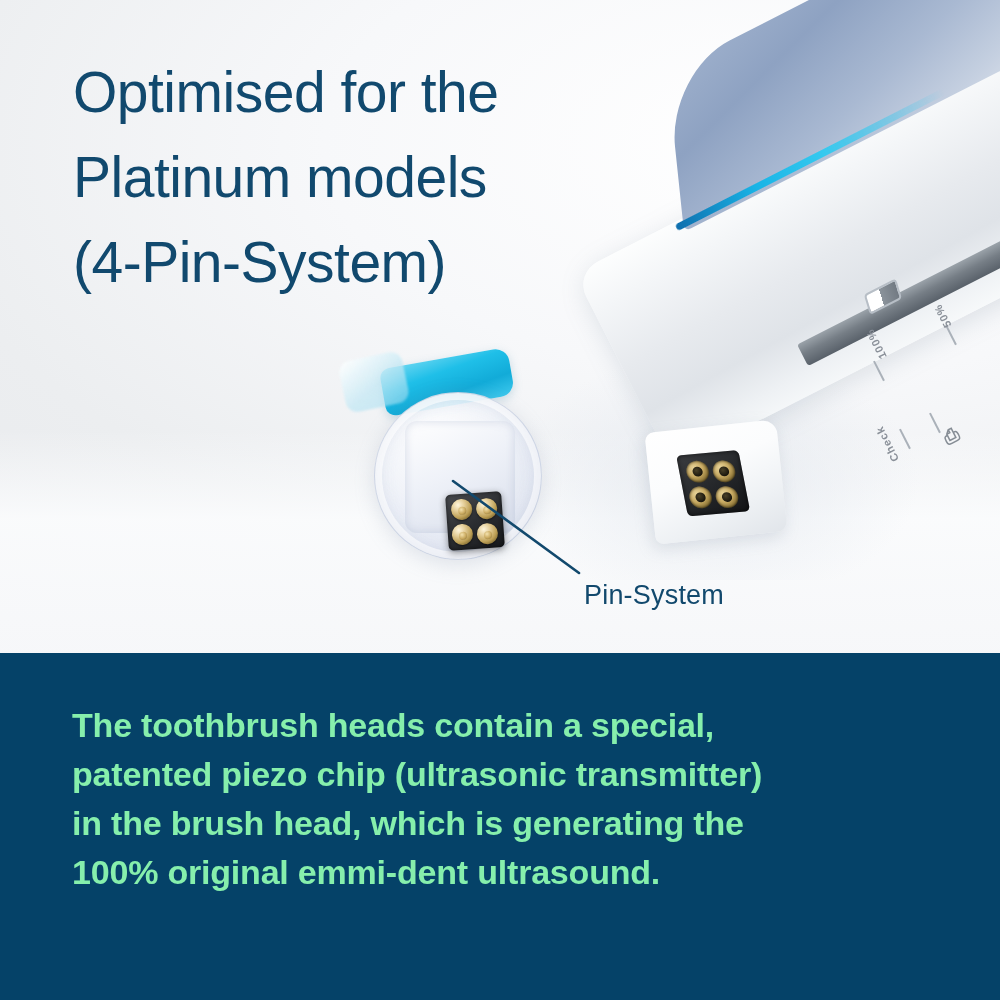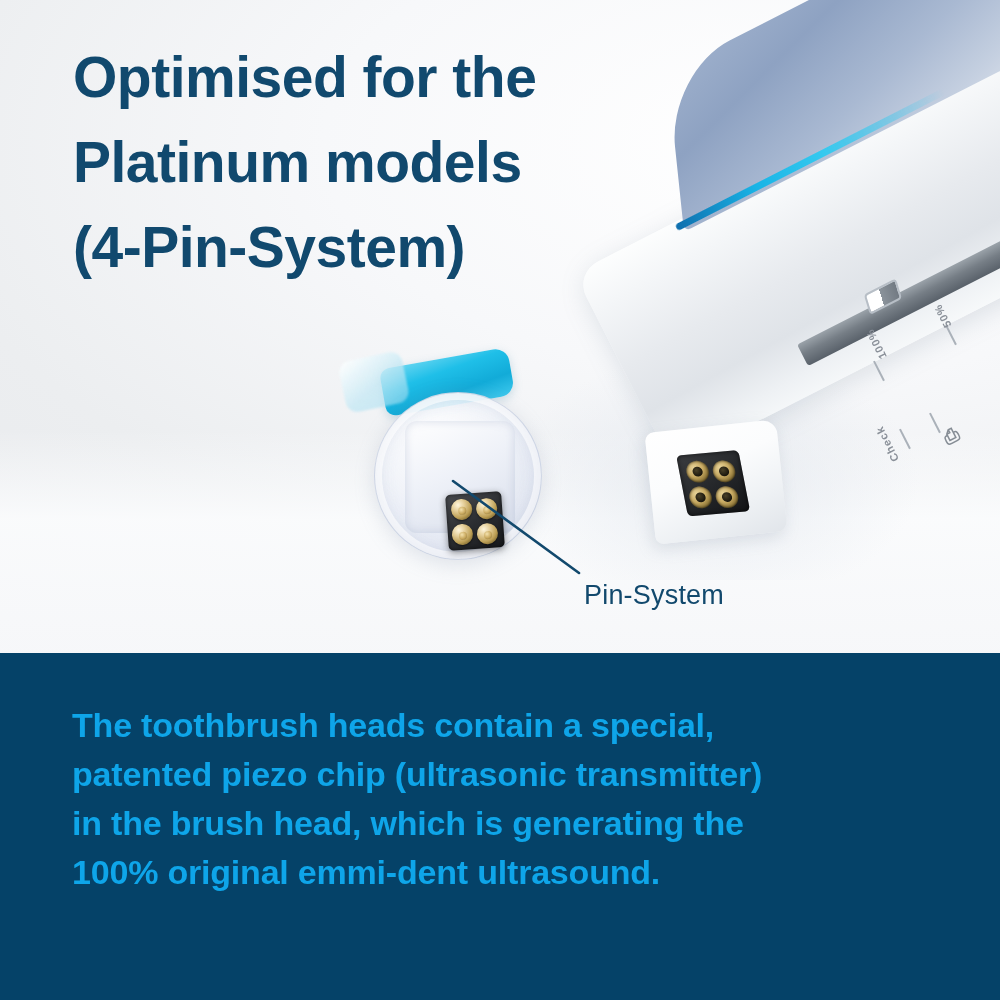--- a/index.html
+++ b/index.html
@@ -25,23 +25,23 @@
     pointer-events:none;
   }
   .sweep-b {
     position:absolute; left:520px; top:330px; width:480px; height:250px;
     background:radial-gradient(60% 70% at 40% 60%, rgba(226,231,238,.75) 0%, rgba(236,240,244,0) 72%);
     pointer-events:none;
   }
 
   
   .headline {
-    position:absolute; left:73px; top:35px; width:680px;
+    position:absolute; left:73px; top:50px; width:680px;
     color:#11496e;
-    font-size:57px; line-height:85px; font-weight:bold;
+    font-size:57px; line-height:85px; font-weight:normal;
     letter-spacing:-0.5px; white-space:pre-line;
   }
 
   
   .handle { position:absolute; left:612px; top:190px; width:460px; height:420px; }
   .handle-body {
     position:absolute; left:60px; top:60px; width:470px; height:215px;
     transform:rotate(-27deg); transform-origin:0 100%;
     border-radius:26px 10px 10px 26px;
     background:linear-gradient(178deg,
@@ -190,21 +190,21 @@
     margin-top:19px;
   }
 
   
   .blue-band {
     position:absolute; left:0; top:653px; width:1000px; height:347px;
     background:#054268;
   }
   .band-text {
     position:absolute; left:72px; top:48px; width:880px;
-    color:#0ea5e9; font-size:34px; line-height:49px; font-weight:bold;
+    color:#86efac; font-size:34px; line-height:49px; font-weight:bold;
     letter-spacing:-0.2px; white-space:pre-line;
   }
 </style>
 </head>
 <body>
 
 <div id="page">
 
   <div class="photo-panel">
     <div class="sweep-a"></div>

